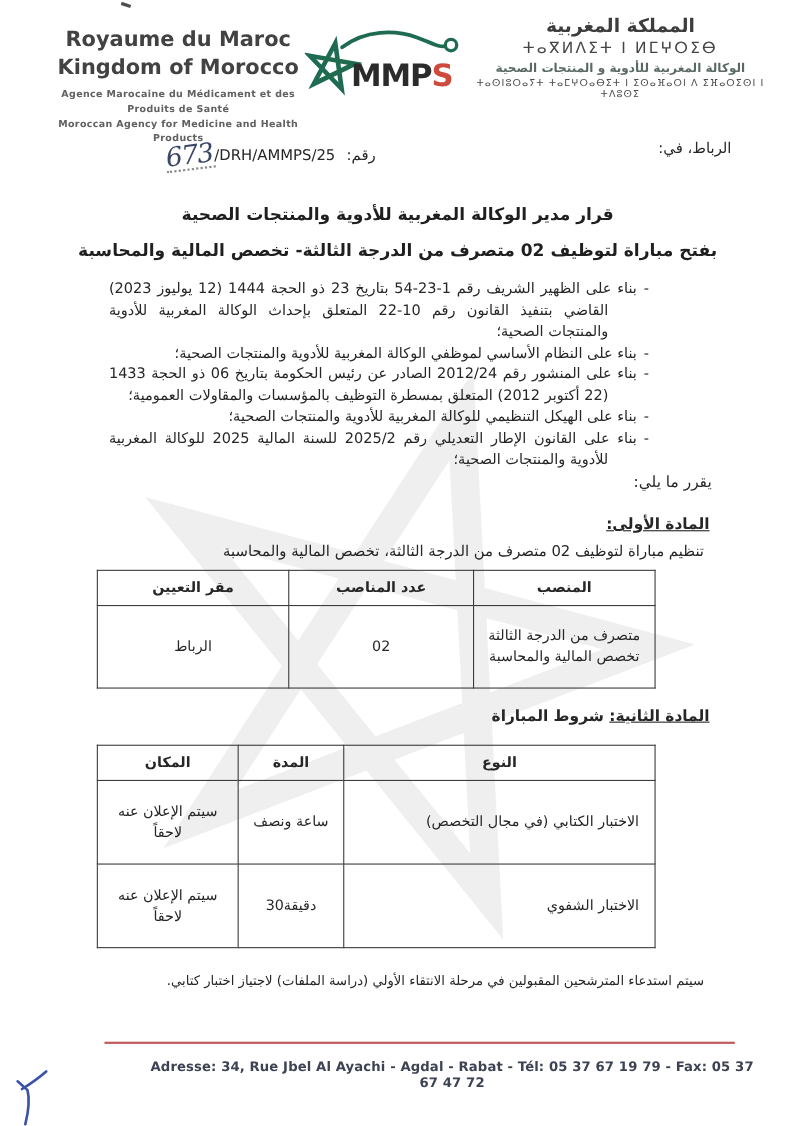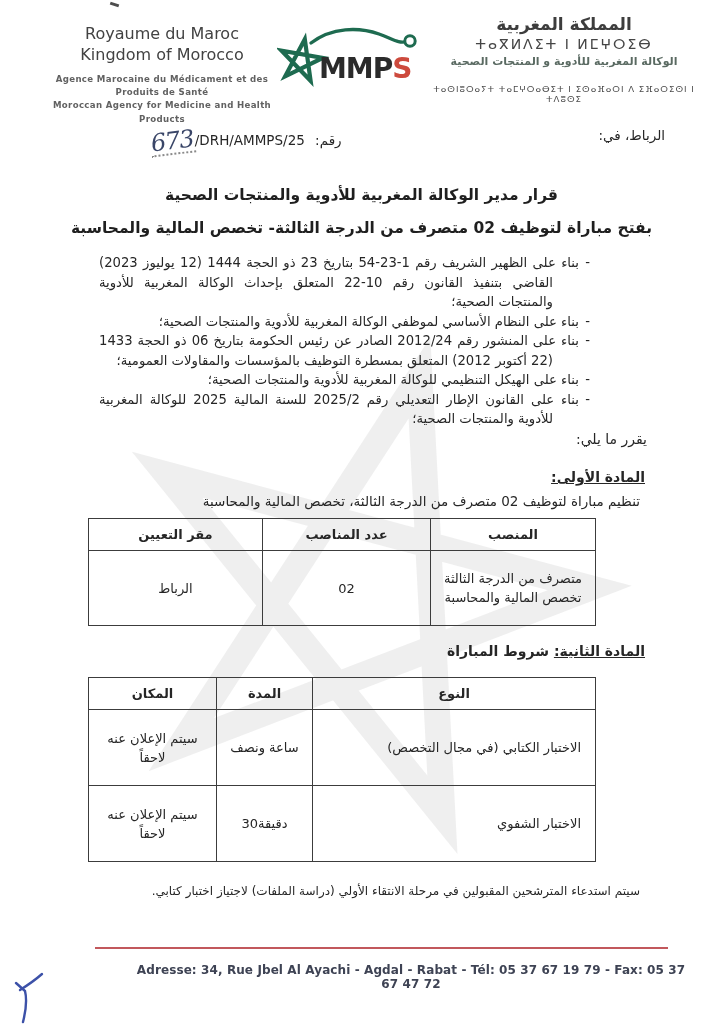--- a/index.html
+++ b/index.html
@@ -1,28 +1,28 @@
 <!DOCTYPE html>
 <html lang="ar"><head>
 <meta charset="utf-8">
 <style>
   html,body{margin:0;padding:0;background:#ffffff;}
   .page{position:relative;width:723px;height:1024px;background:#ffffff;overflow:hidden;
         font-family:"DejaVu Sans",sans-serif;color:#262626;}
   
   .hdr-left{position:absolute;left:34px;top:24px;width:256px;text-align:center;}
-  .h-roy{font-size:16px;font-weight:normal;color:#424242;line-height:1.3;}
+  .h-roy{font-size:19px;font-weight:bold;color:#424242;line-height:1.3;}
   .h-ag{font-size:8.6px;font-weight:bold;color:#616161;letter-spacing:.35px;line-height:1.55;}
   .h-ag-wrap{margin-top:7px;}
   .hdr-logo{position:absolute;left:277px;top:24px;width:170px;height:66px;}
   .hdr-right{position:absolute;right:16px;top:14px;width:286px;text-align:center;direction:rtl;}
   .h-km{font-size:17px;color:#3d3d3d;font-weight:700;}
   .h-tif{font-size:14px;color:#454545;letter-spacing:2px;margin-top:2px;direction:ltr;}
   .h-aga{font-size:11px;color:#5a6a62;letter-spacing:.4px;font-weight:600;margin-top:3px;}
-  .h-tif2{font-size:8.6px;color:#4c4c4c;letter-spacing:1px;margin-top:16px;direction:ltr;}
+  .h-tif2{font-size:8.6px;color:#4c4c4c;letter-spacing:1px;margin-top:3px;direction:ltr;}
   .speck{position:absolute;left:110px;top:3px;width:9px;height:3px;background:#2e2e2e;
          transform:rotate(18deg);opacity:.85;}
   
   .meta-place{position:absolute;top:127px;right:58px;font-size:13.5px;direction:rtl;}
   .meta-num{position:absolute;top:127px;left:150px;font-size:13.5px;direction:rtl;}
   .meta-num .lbl{margin-left:6px;}
   .ltr-run{direction:ltr;unicode-bidi:embed;display:inline-block;}
   .hand{font-family:"DejaVu Serif",serif;font-style:italic;font-size:24px;color:#3a4668;
         display:inline-block;transform:rotate(-7deg);border-bottom:2px dotted #8a8a8a;
         line-height:.9;padding:0 1px;position:relative;top:4px;letter-spacing:-1px;}

